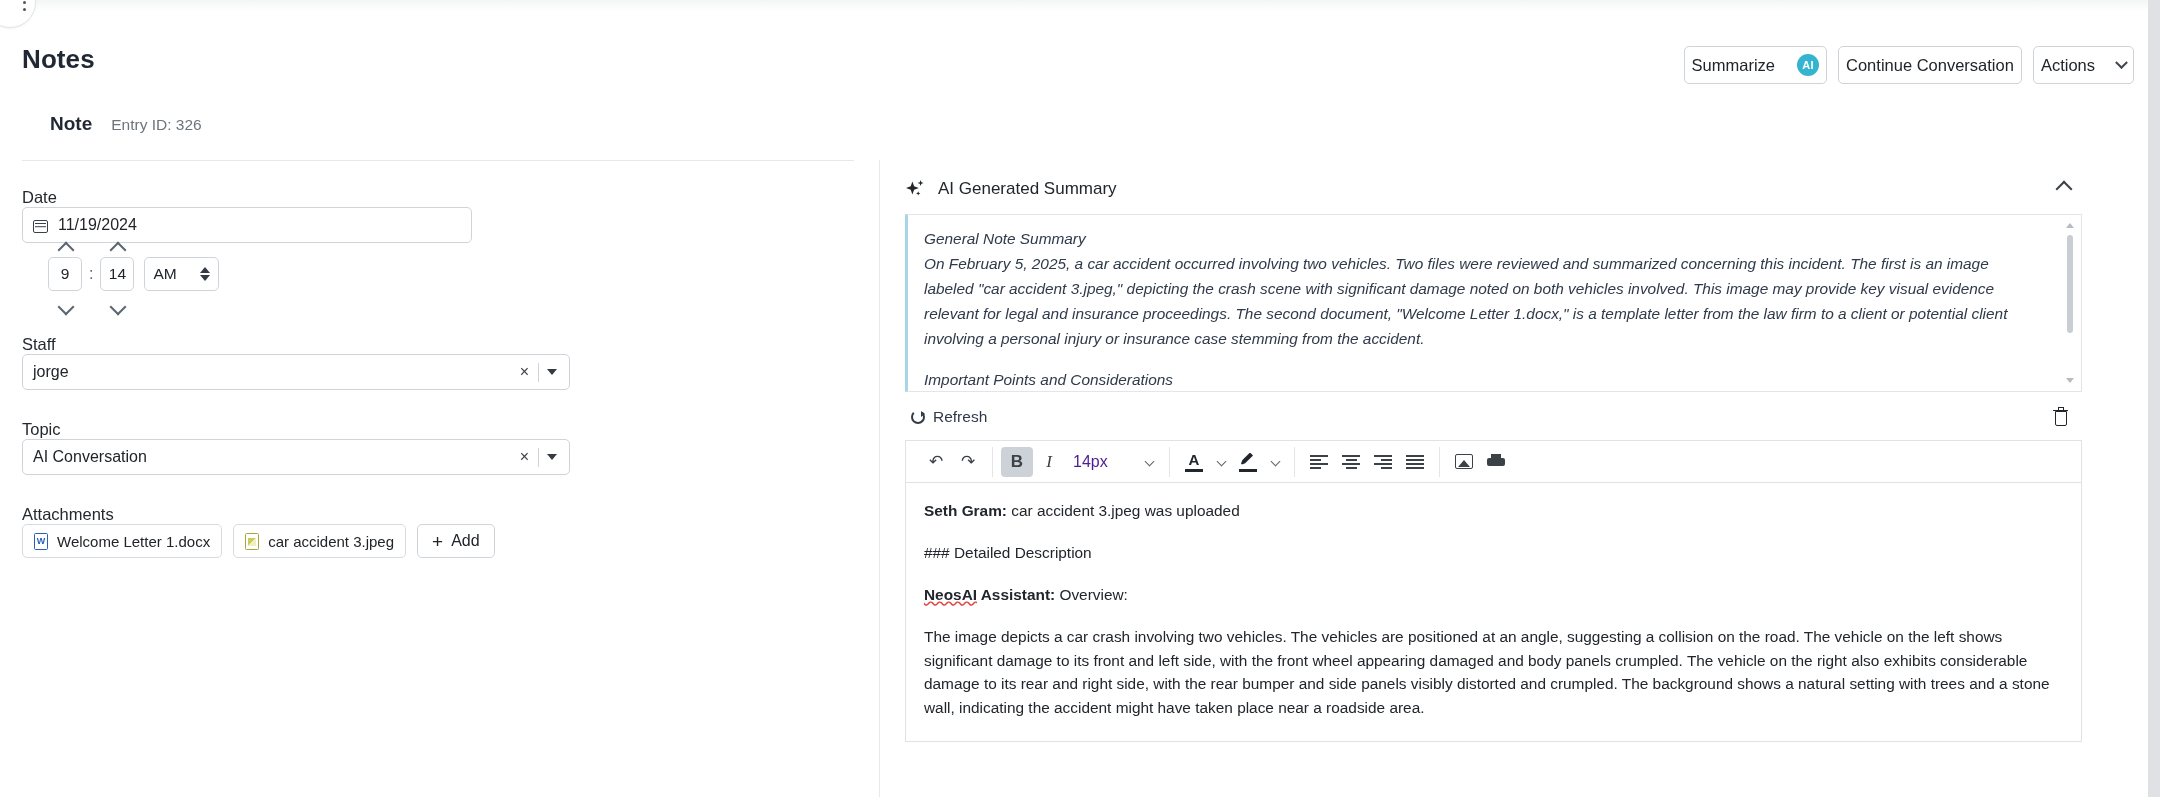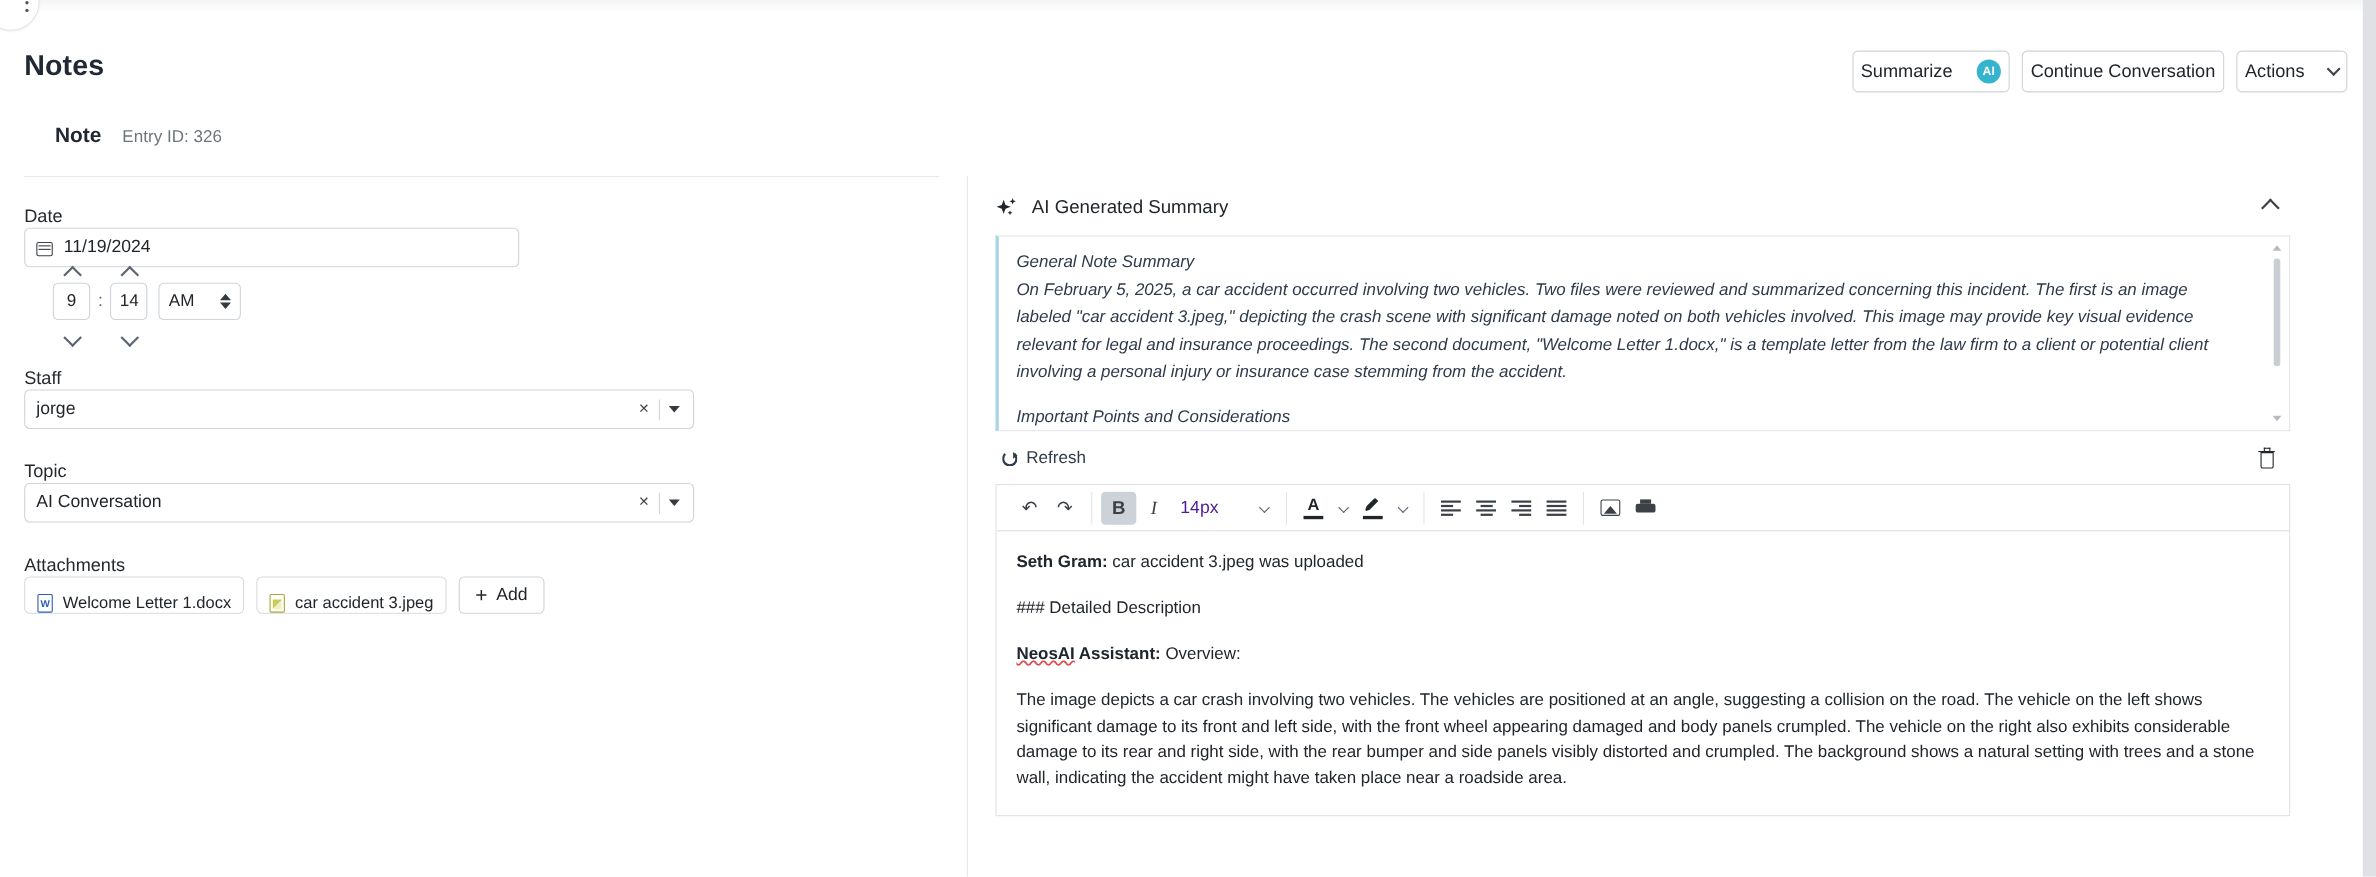--- a/index.html
+++ b/index.html
@@ -94,32 +94,32 @@
   .colon { font-size:16px; color:#5c6570; margin: 0 3px; align-self:center; }
   .ampm-box {
     border:1px solid #ced4da;border-radius:5px;height:34px;padding:0 8px;
     display:flex;align-items:center;gap:23px;font-size:15.5px;color:#212529;background:#fff; margin-left:6px;
   }
   .updown { display:flex; flex-direction:column; gap:2px; }
   .updown i { width:0;height:0;border-left:5px solid transparent;border-right:5px solid transparent; }
   .updown i.u { border-bottom:6px solid #343a40; }
   .updown i.d { border-top:6px solid #343a40; }
 
-  .select-input { width: 609px; justify-content:space-between; }
+  .select-input { width: 548px; justify-content:space-between; }
   .sel-right { display:flex; align-items:center; gap:0; }
   .clear-x { font-size: 16px; color:#3c4147; padding: 0 9px; cursor:pointer; line-height:1; }
   .sep-v { width:1px; height:19px; background:#ced4da; }
   .caret { margin-left:8px; margin-right:2px; width:0;height:0;
            border-left:5px solid transparent;border-right:5px solid transparent;border-top:6px solid #343a40; cursor:pointer;}
 
   
   .chips { display:flex; align-items:center; gap:11px; }
   .chip {
     border:1px solid #d7dade; border-radius:5px; height:34px; padding: 0 11px;
-    display:flex; align-items:flex-end; gap:9px; font-size:15px; color:#212529; background:#fff; cursor:pointer;
+    display:flex; align-items:center; gap:9px; font-size:15px; color:#212529; background:#fff; cursor:pointer;
   }
   .file-ico { width:14px; height:17px; flex:none; position:relative; border-radius:1.5px; }
   .file-ico.docx { border:1.5px solid #2b5fb3; }
   .file-ico.docx::after { content:"W"; position:absolute; inset:0; display:flex; align-items:center;
     justify-content:center; font-size:9px; font-weight:700; color:#2b5fb3; }
   .file-ico.jpeg { border:1.5px solid #a6a935; }
   .file-ico.jpeg::after { content:""; position:absolute; left:2px; right:2px; top:4px; bottom:2.5px;
     background: linear-gradient(135deg,#c9cc56 0 50%, #eef0c4 50% 100%); }
   .add-chip { border:1px solid #ced4da; border-radius:5px; height:34px; padding: 0 14px;
     display:flex;align-items:center;gap:8px;font-size:16px;color:#212529;background:#fff;cursor:pointer; }

